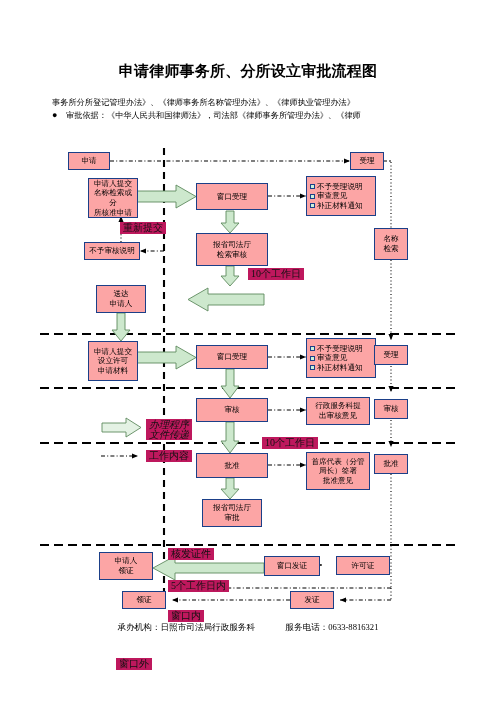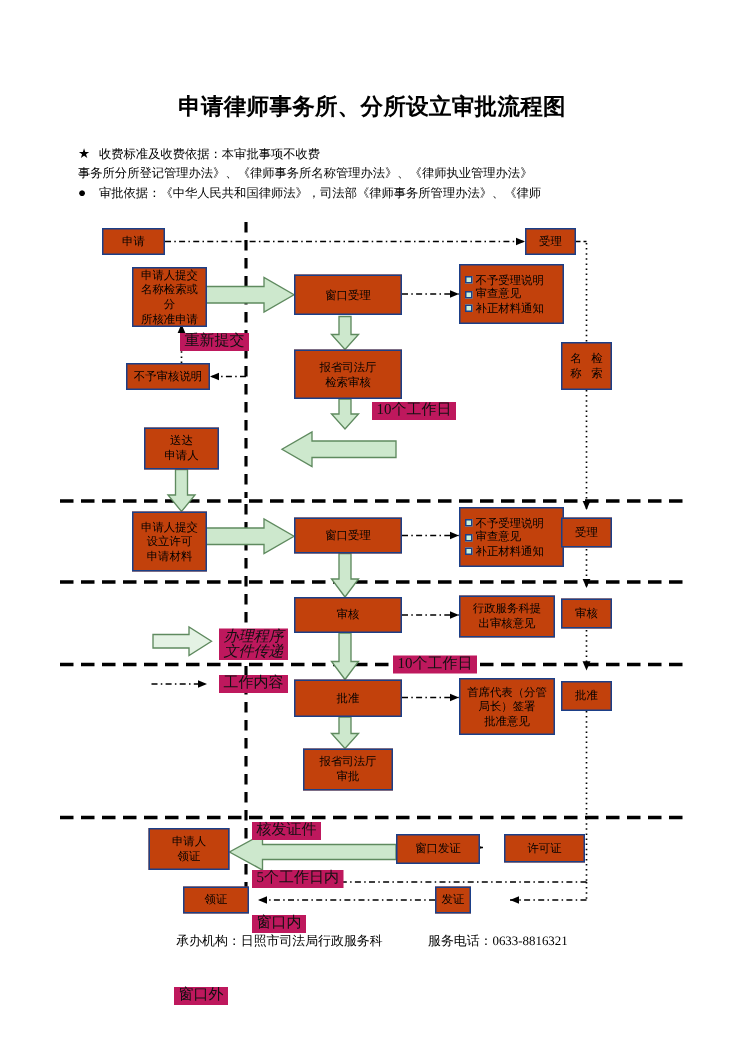--- a/index.html
+++ b/index.html
@@ -46,21 +46,21 @@
   .flow {
     position: absolute;
     left: 0; top: 0;
     width: 496px; height: 702px;
   }
   .flow svg { position: absolute; left: 0; top: 0; }
 
   
   .node {
     position: absolute;
-    background: #c2410c;
+    background: #fca5a5;
     border: 1px solid #1b3f88;
     color: #000;
     font-size: 7.6px;
     line-height: 9.6px;
     display: flex;
     align-items: center;
     justify-content: center;
     text-align: center;
     padding: 1px 2px;
   }
@@ -97,23 +97,20 @@
     white-space: nowrap;
   }
   .tag.multi { white-space: normal; line-height: 9.6px; font-style: italic; }
 </style>
 </head>
 <body>
 
 <div class="page-title">申请律师事务所、分所设立审批流程图</div>
 
 <div class="note-block">
-  <div class="note-line">
-    <span class="bullet-glyph">★</span><span>收费标准及收费依据：本审批事项不收费</span>
-  </div>
   <div class="note-line note-indent">
     <span>事务所分所登记管理办法》、《律师事务所名称管理办法》、《律师执业管理办法》</span>
   </div>
   <div class="note-line">
     <span class="bullet-glyph">●</span><span>审批依据：《中华人民共和国律师法》，司法部《律师事务所管理办法》、《律师</span>
   </div>
 </div>
 
 <div class="flow">
 
@@ -281,32 +278,32 @@
   <div class="node" style="left:306px; top:452px; width:64px; height:38px; flex-direction:column;">
     <span>首席代表（分管</span>
     <span>局长）签署</span>
     <span>批准意见</span>
   </div>
 
   <div class="node" style="left:336px; top:556px; width:54px; height:19px;">许可证</div>
 
   <div class="node" style="left:350px; top:152px; width:34px; height:18px;">受理</div>
 
-  <div class="node" style="left:374px; top:228px; width:34px; height:32px; ">
+  <div class="node" style="left:374px; top:228px; width:34px; height:32px; flex-direction:column;">
     <span>名称</span>
     <span>检索</span>
   </div>
 
   <div class="node" style="left:374px; top:345px; width:34px; height:20px;">受理</div>
 
   <div class="node" style="left:374px; top:399px; width:34px; height:20px;">审核</div>
 
   <div class="node" style="left:374px; top:454px; width:34px; height:20px;">批准</div>
 
-  <div class="node" style="left:290px; top:591px; width:24px; height:18px;">发证</div>
+  <div class="node" style="left:290px; top:591px; width:44px; height:18px;">发证</div>
 
   <div class="tag" style="left:120px; top:222px;">重新提交</div>
 
   <div class="tag" style="left:248px; top:268px;">10个工作日</div>
 
   <div class="tag" style="left:262px; top:437px;">10个工作日</div>
 
   <div class="tag" style="left:168px; top:580px;">5个工作日内</div>
 
   <div class="tag" style="left:168px; top:548px;">核发证件</div>

